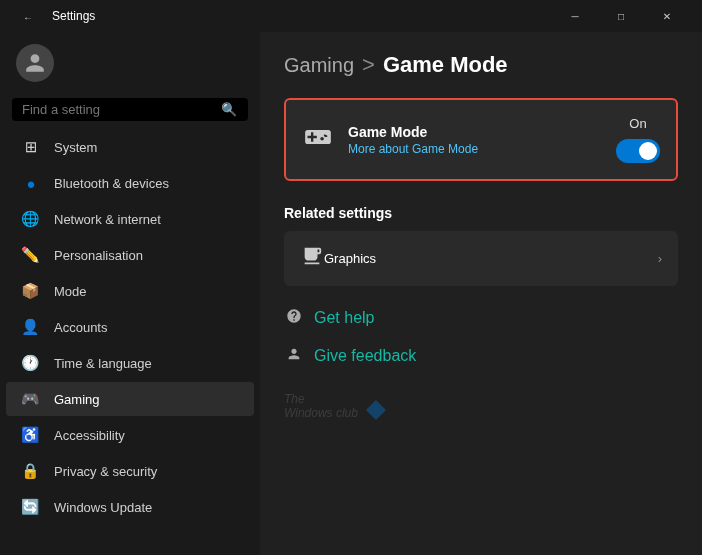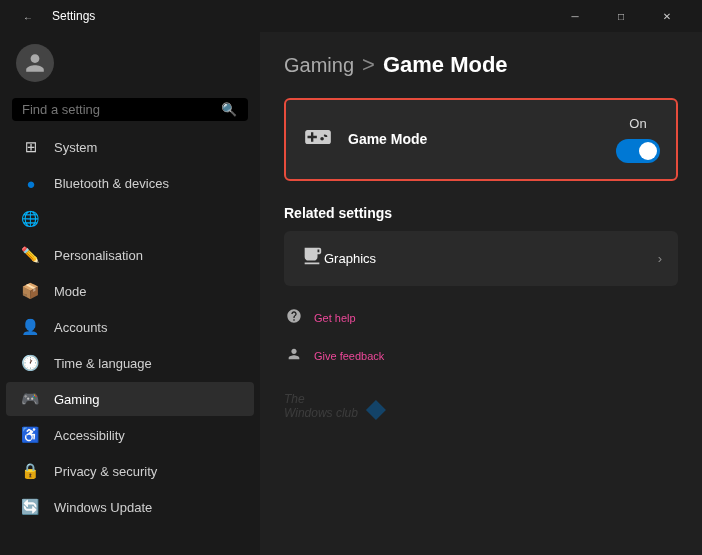--- a/index.html
+++ b/index.html
@@ -281,22 +281,22 @@
       padding: 6px 0;
       cursor: pointer;
     }
     .link-icon {
       font-size: 16px;
       color: #aaa;
       width: 20px;
       text-align: center;
     }
     .link-text {
-      font-size: 11px;
-      color: #ec4899;
+      font-size: 16px;
+      color: #14b8a6;
     }
 
     
     .watermark {
       margin-top: 20px;
       display: flex;
       align-items: flex-end;
       gap: 8px;
       opacity: 0.4;
     }
@@ -355,20 +355,21 @@
     <div class="nav-item">
       <span class="nav-icon">⊞</span>
       <span>System</span>
     </div>
     <div class="nav-item">
       <span class="nav-icon" style="color:#0078d4;">●</span>
       <span>Bluetooth &amp; devices</span>
     </div>
     <div class="nav-item">
       <span class="nav-icon">🌐</span>
+      <span>Network &amp; internet</span>
     </div>
     <div class="nav-item">
       <span class="nav-icon">✏️</span>
       <span>Personalisation</span>
     </div>
     <div class="nav-item">
       <span class="nav-icon">📦</span>
       <span>Mode</span>
     </div>
     <div class="nav-item">
@@ -407,20 +408,21 @@
     </div>
 
     <div class="game-mode-card">
       <div class="game-mode-icon">
         <svg width="28" height="28" viewBox="0 0 24 24" fill="#cccccc">
           <path d="M21 6H3c-1.1 0-2 .9-2 2v8c0 1.1.9 2 2 2h18c1.1 0 2-.9 2-2V8c0-1.1-.9-2-2-2zm-10 7H8v3H6v-3H3v-2h3V8h2v3h3v2zm4.5 2c-.83 0-1.5-.67-1.5-1.5S14.67 12 15.5 12s1.5.67 1.5 1.5S16.33 15 15.5 15zm3-3c-.83 0-1.5-.67-1.5-1.5S17.67 10 18.5 10s1.5.67 1.5 1.5S19.33 12 18.5 12z"></path>
         </svg>
       </div>
       <div class="game-mode-info">
         <div class="game-mode-title">Game Mode</div>
+        <div class="game-mode-link">More about Game Mode</div>
       </div>
       <div class="game-mode-toggle-area">
         <span class="toggle-label">On</span>
         <div class="toggle"></div>
       </div>
     </div>
 
     <div>
       <div class="section-title">Related settings</div>
       <div class="settings-item">

